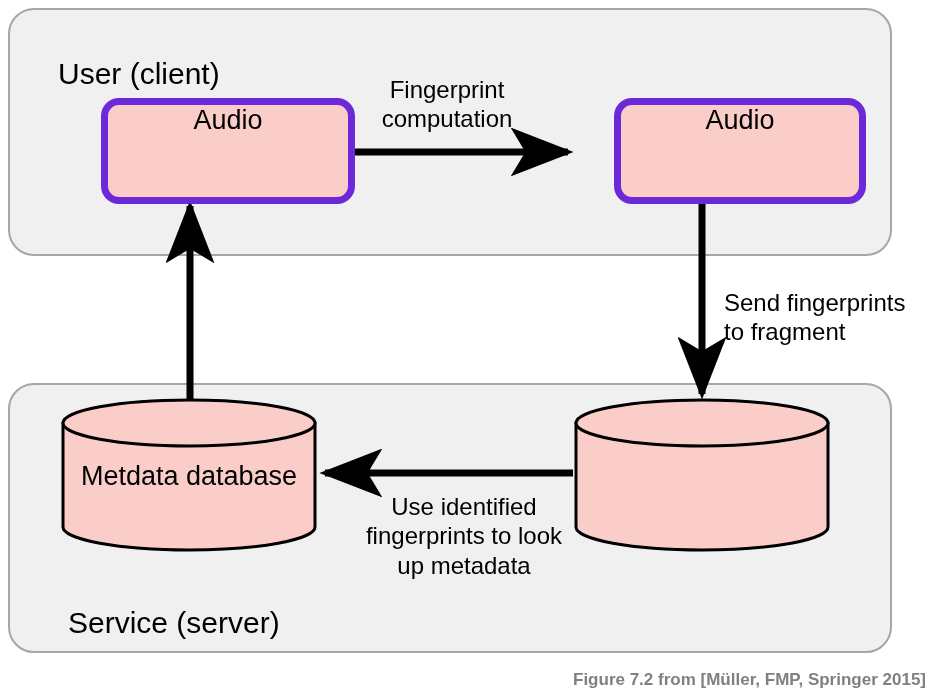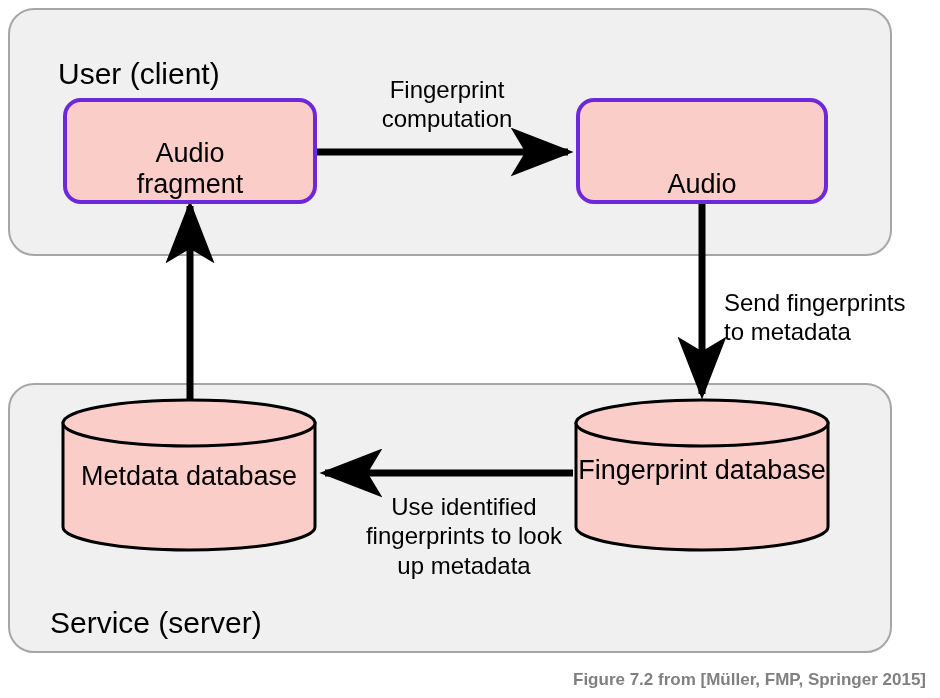--- a/index.html
+++ b/index.html
@@ -43,36 +43,37 @@
     color: #000000;
     white-space: nowrap;
     line-height: 1;
   }
   #panel-client-title {
     left: 58px;
     top: 22px;
     margin-top: 37px;
   }
   #panel-service-title {
-    left: 50px;
+    left: 68px;
     top: 608px;
   }
   .node-box {
     position: absolute;
     background: #fbcdc8;
-    border: 4px solid #6d28d9;
+    border: 7px solid #6d28d9;
     border-radius: 18px;
     box-sizing: border-box;
     display: flex;
-    align-items: flex-end;
+    align-items: flex-start;
     justify-content: center;
     text-align: center;
     font-size: 27px;
     line-height: 1.14;
     color: #000000;
+    margin-left: 38px;
   }
   #node-audio-fragment {
     left: 63px;
     top: 98px;
     width: 254px;
     height: 106px;
   }
   #node-audio-fingerprints {
     left: 576px;
     top: 98px;
@@ -184,21 +185,20 @@
     </g>
 
     <g>
       <line x1="190" y1="412" x2="190" y2="206" stroke="#000000" stroke-width="7" marker-end="url(#arrowhead)"></line>
     </g>
   </svg>
 
   <div class="node-box" id="node-audio-fragment">
     <div>
       <span class="label-line">Audio</span>
-      <span class="label-line">fragment</span>
     </div>
   </div>
 
   <div class="node-box" id="node-audio-fingerprints">
     <div>
       <span class="label-line">Audio</span>
     </div>
   </div>
 
   <div class="cylinder" id="cyl-metadata">
@@ -210,31 +210,27 @@
       <span class="label-line">Metdata</span>
       <span class="label-line">database</span>
     </div>
   </div>
 
   <div class="cylinder" id="cyl-fingerprint">
     <svg width="258" height="156" viewBox="0 0 258 156" xmlns="http://www.w3.org/2000/svg">
       <path d="M3,26 L3,130 A126,23 0 0 0 255,130 L255,26 Z" fill="#fbcdc8" stroke="#000000" stroke-width="3"></path>
       <ellipse cx="129" cy="26" rx="126" ry="23" fill="#fbcdc8" stroke="#000000" stroke-width="3"></ellipse>
     </svg>
-    <div class="cylinder-label">
-      <span class="label-line">Fingerprint</span>
-      <span class="label-line">database</span>
-    </div>
   </div>
 
   <div class="edge-label" id="label-fingerprint-computation">Fingerprint
 computation</div>
 
   <div class="edge-label" id="label-send-fingerprints">Send fingerprints
-to metadata</div>
+to fragment</div>
 
 
   <div class="edge-label" id="label-use-identified">Use identified
 fingerprints to look
 up metadata</div>
 
   <div id="figure-caption">Figure 7.2 from [Müller, FMP, Springer 2015]</div>
 
 </div>
 

